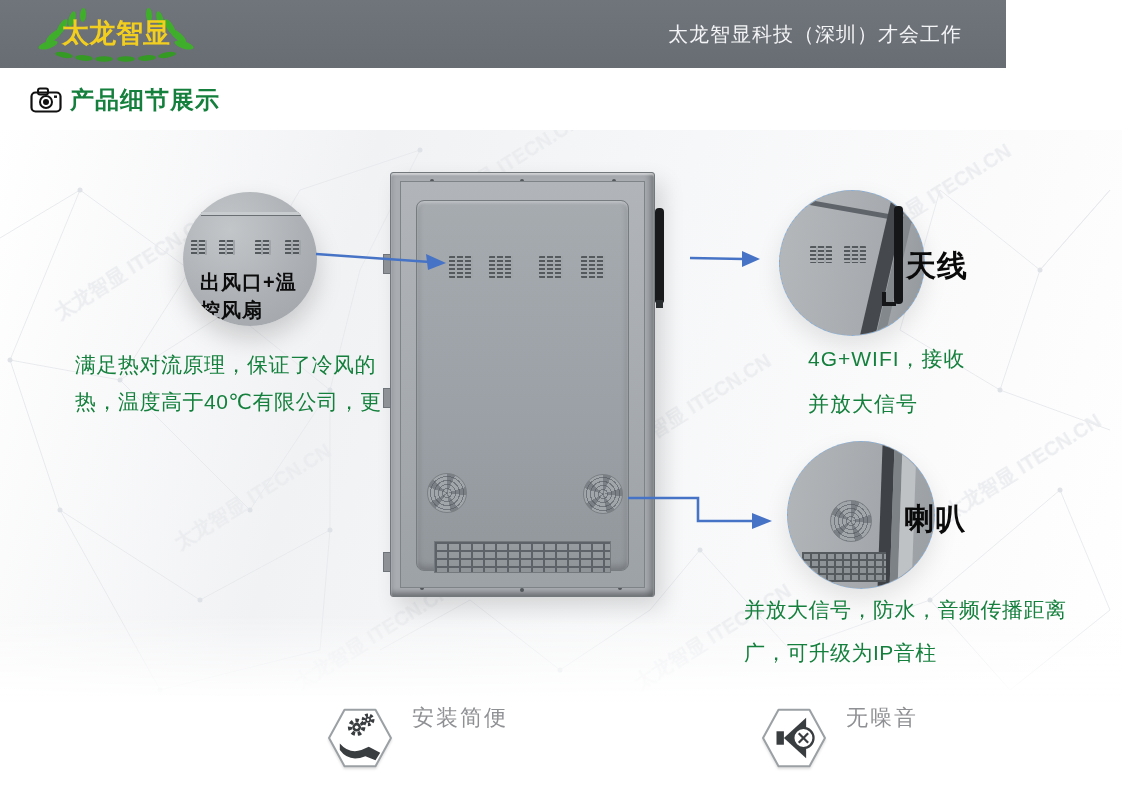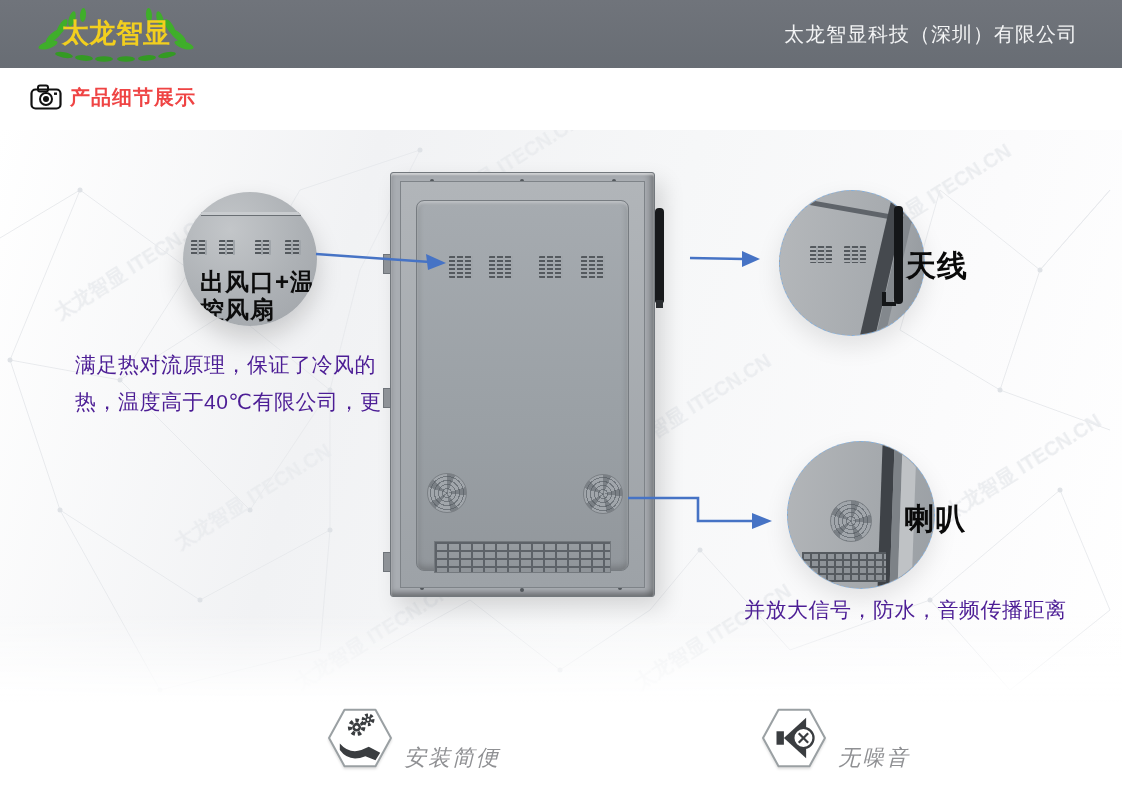--- a/index.html
+++ b/index.html
@@ -4,32 +4,32 @@
 <style>
   * { margin:0; padding:0; box-sizing:border-box; }
   html,body { background:#fff; }
   .page {
     position:relative; width:1122px; height:793px; overflow:hidden;
     font-family:"Liberation Sans","DejaVu Sans",sans-serif; background:#ffffff;
   }
 
   
   .header {
-    position:absolute; left:0; top:0; width:1122px; height:68px;
+    position:absolute; left:0; top:0; width:1006px; height:68px;
     background:linear-gradient(180deg,#70747b 0%,#686d74 100%);
   }
   .logo { position:absolute; left:26px; top:5px; width:180px; height:58px; }
   .company {
     position:absolute; right:44px; top:0; height:68px; line-height:68px;
     color:#f3f4f5; font-size:20px; letter-spacing:1px;
   }
 
   
   .section-title { position:absolute; left:30px; top:84px; display:flex; align-items:center; gap:8px; }
-  .section-title .txt { font-size:20px; font-weight:bold; color:#ef4444; letter-spacing:1px;text-align:right; }
+  .section-title .txt { font-size:24px; font-weight:bold; color:#15803d; letter-spacing:1px;text-align:right; }
 
   
   .stage {
     position:absolute; left:0; top:130px; width:1122px; height:572px;
     background:linear-gradient(105deg,#ffffff 0%,#f1f2f4 30%,#f6f7f8 55%,#fbfbfc 80%,#ffffff 100%);
   }
   .stage-fade {
     position:absolute; left:0; bottom:0; width:100%; height:90px;
     background:linear-gradient(180deg,rgba(255,255,255,0),#ffffff);
   }
@@ -84,21 +84,21 @@
   .hinge { position:absolute; left:-7px; width:8px; height:20px; background:#8e9297; border:1px solid #6f747a; }
 
   
   .circle-vent {
     position:absolute; left:183px; top:192px; width:134px; height:134px; border-radius:50%;
     background:radial-gradient(circle at 35% 28%, #c3c6c9 0%, #adb1b5 55%, #9fa3a8 100%);
     box-shadow:0 12px 26px rgba(0,0,0,.18); overflow:hidden;
   }
   .cv-topline { position:absolute; left:18px; top:20px; width:100px; height:4px; background:#6a6f74; border-top:3px solid #c9ccCF; }
   .cv-grille { position:absolute; top:48px; width:16px; height:15px; }
-  .cv-label { position:absolute; left:17px; top:76px; font-size:24px; font-weight:bold; color:#0c0c0c; line-height:28px; letter-spacing:1px; }
+  .cv-label { position:absolute; left:17px; top:76px; font-size:20px; font-weight:bold; color:#0c0c0c; line-height:28px; letter-spacing:1px; }
 
   .circle-dashed {
     position:absolute; border-radius:50%; border:1px dashed #87afd9; overflow:hidden;
     box-shadow:0 10px 24px rgba(0,0,0,.10);
   }
   .circle-antenna { left:779px; top:190px; width:146px; height:146px;
     background:linear-gradient(100deg,#b5b8bb 0%,#a7abaf 65%,#92979c 100%); }
   .ca-topline { position:absolute; left:-16px; top:16px; width:170px; height:5px; background:#5f646a; transform:rotate(10deg); }
   .ca-grille { position:absolute; top:55px; width:22px; height:17px; }
   .ca-band1 { position:absolute; left:96px; top:-14px; width:15px; height:180px; background:#45494e; transform:rotate(13deg); }
@@ -115,29 +115,29 @@
     background:
       repeating-linear-gradient(90deg,#555a5f 0 2px, transparent 2px 8px),
       repeating-linear-gradient(180deg,#555a5f 0 2px, transparent 2px 7px),
       linear-gradient(#90959a,#8a8f94);
   }
 
   
   .big-label { position:absolute; font-size:30px; font-weight:bold; color:#0a0a0a; letter-spacing:1px; }
   .lbl-antenna { left:906px; top:246px;text-align:center; }
   .lbl-speaker { left:904px; top:499px; }
-  .para { position:absolute; color:#4c1d95; font-size:21px; }
+  .para { position:absolute; color:#15803d; font-size:21px; }
   .para-vent { left:75px; top:346px; width:310px; line-height:37px; letter-spacing:.5px; }
   .para-antenna { left:808px; top:336px; line-height:45px; letter-spacing:1px; }
   .para-speaker { left:744px; top:588px; width:340px; line-height:43px; letter-spacing:.5px; }
 
   .arrow { position:absolute; }
 
   
-  .feature { position:absolute; top:703px; display:flex; align-items:flex-end; gap:10px;font-style:italic; }
+  .feature { position:absolute; top:703px; display:flex; align-items:flex-start; gap:18px; }
   .f1 { left:326px; } .f2 { left:537px; } .f3 { left:760px; }
   .feature .hexwrap { width:68px; height:70px; filter:drop-shadow(0 2px 1px rgba(0,0,0,.12)); }
   .feature .flabel { font-size:22px; color:#8f9093; letter-spacing:2px; }
 </style>
 </head>
 <body>
 
 <div class="page">
 
   <div class="header">
@@ -159,21 +159,21 @@
       <g fill="#349a23">
         <ellipse cx="38" cy="50" rx="9" ry="2.8" transform="rotate(10 38 50)"></ellipse>
         <ellipse cx="58" cy="53" rx="9" ry="2.8" transform="rotate(5 58 53)"></ellipse>
         <ellipse cx="78" cy="54" rx="9" ry="2.8"></ellipse>
         <ellipse cx="100" cy="54" rx="9" ry="2.8"></ellipse>
         <ellipse cx="121" cy="53" rx="9" ry="2.8" transform="rotate(-5 121 53)"></ellipse>
         <ellipse cx="141" cy="50" rx="9" ry="2.8" transform="rotate(-10 141 50)"></ellipse>
       </g>
       <text x="90" y="37" text-anchor="middle" font-size="27" font-weight="bold" fill="#f2cf1e">太龙智显</text>
     </svg>
-    <div class="company">太龙智显科技（深圳）有限公司</div>
+    <div class="company">太龙智显科技（深圳）才会工作</div>
   </div>
 
   <div class="section-title">
     <svg width="32" height="27" viewBox="0 0 32 27">
       <rect x="8" y="1.5" width="10" height="6" rx="2" fill="none" stroke="#111" stroke-width="2"></rect>
       <rect x="1.5" y="5.5" width="29" height="19" rx="4" fill="none" stroke="#111" stroke-width="2.2"></rect>
       <circle cx="16" cy="15" r="6" fill="none" stroke="#111" stroke-width="2"></circle>
       <circle cx="16" cy="15" r="3" fill="#111"></circle>
       <rect x="24" y="8.5" width="3" height="2.4" fill="#111"></rect>
     </svg>
@@ -279,35 +279,40 @@
   <div class="circle-dashed circle-antenna">
     <div class="ca-topline"></div>
     <div class="grille ca-grille" style="left:30px;"></div>
     <div class="grille ca-grille" style="left:64px;"></div>
     <div class="ca-band1"></div>
     <div class="ca-band2"></div>
   </div>
   <div style="position:absolute; left:894px; top:206px; width:9px; height:98px; background:#141618; border-radius:4px;"></div>
   <div style="position:absolute; left:882px; top:292px; width:14px; height:14px; border-left:4px solid #141618; border-bottom:4px solid #141618;"></div>
   <div class="big-label lbl-antenna">天线</div>
+  <div class="para para-antenna">
+    <div>4G+WIFI，接收</div>
+    <div>并放大信号</div>
+  </div>
 
   <svg class="arrow" style="left:626px; top:488px;" width="152" height="44">
     <path d="M2 10 H72 V33 H128" fill="none" stroke="#4673c5" stroke-width="2.6"></path>
     <polygon points="146,33 126,25 126,41" fill="#4673c5"></polygon>
   </svg>
   <div class="circle-dashed circle-speaker">
     <div class="fan cs-fan" style="width:42px; height:42px;"></div>
     <div class="cs-band1"></div>
     <div class="cs-band2"></div>
     <div class="cs-band3"></div>
     <div class="cs-bgrille"></div>
   </div>
   <div class="big-label lbl-speaker">喇叭</div>
   <div class="para para-speaker">
     <div>并放大信号，防水，音频传播距离</div>
+    <div>广，可升级为IP音柱</div>
   </div>
 
   <div class="feature f1">
     <svg class="hexwrap" viewBox="0 0 100 104">
       <polygon points="4,52 27,10 73,10 96,52 73,94 27,94" fill="#ffffff" stroke="#9aa0a3" stroke-width="3" stroke-linejoin="round"></polygon>
       <circle cx="45" cy="36" r="10" fill="none" stroke="#3a3d40" stroke-width="6" stroke-dasharray="5 4"></circle>
       <circle cx="45" cy="36" r="6.5" fill="#3a3d40"></circle>
         <circle cx="45" cy="36" r="2.6" fill="#fff"></circle>
       <circle cx="62" cy="25" r="7" fill="none" stroke="#3a3d40" stroke-width="5" stroke-dasharray="4 3"></circle>
       <circle cx="62" cy="25" r="4.5" fill="#3a3d40"></circle>

